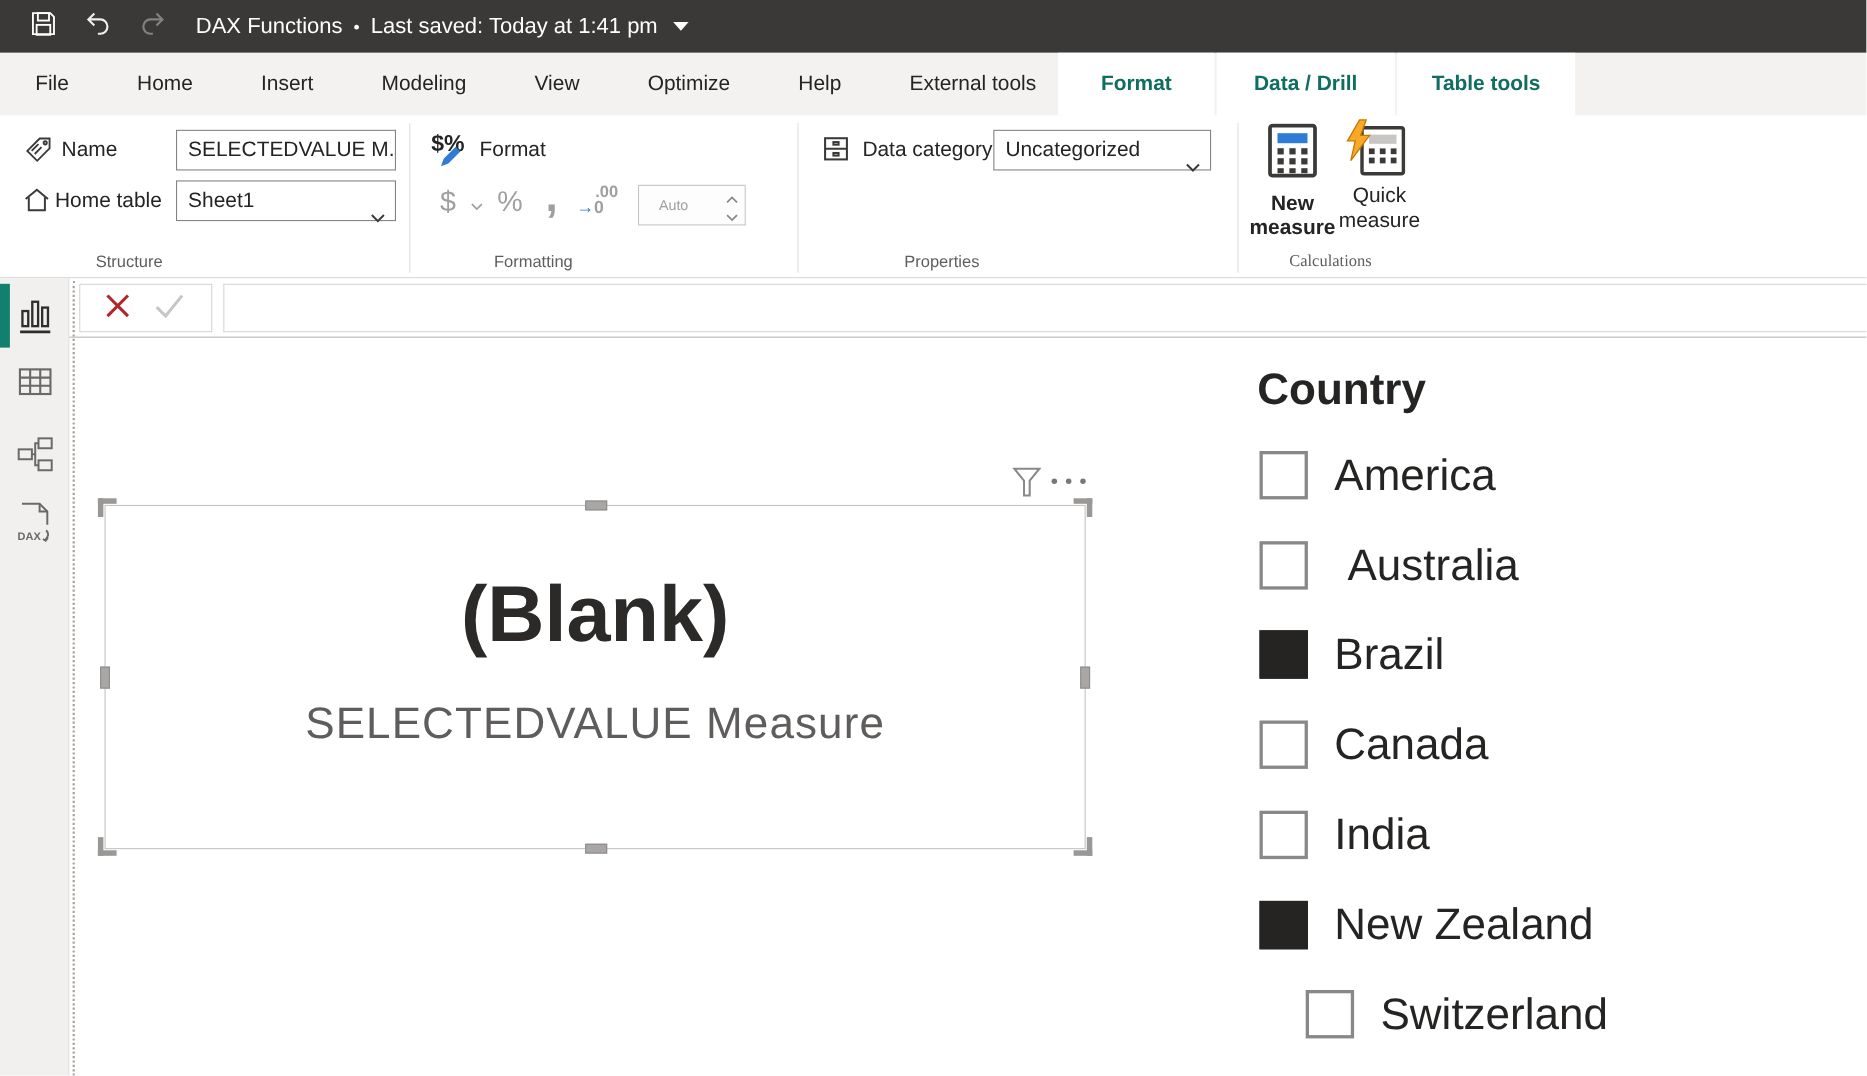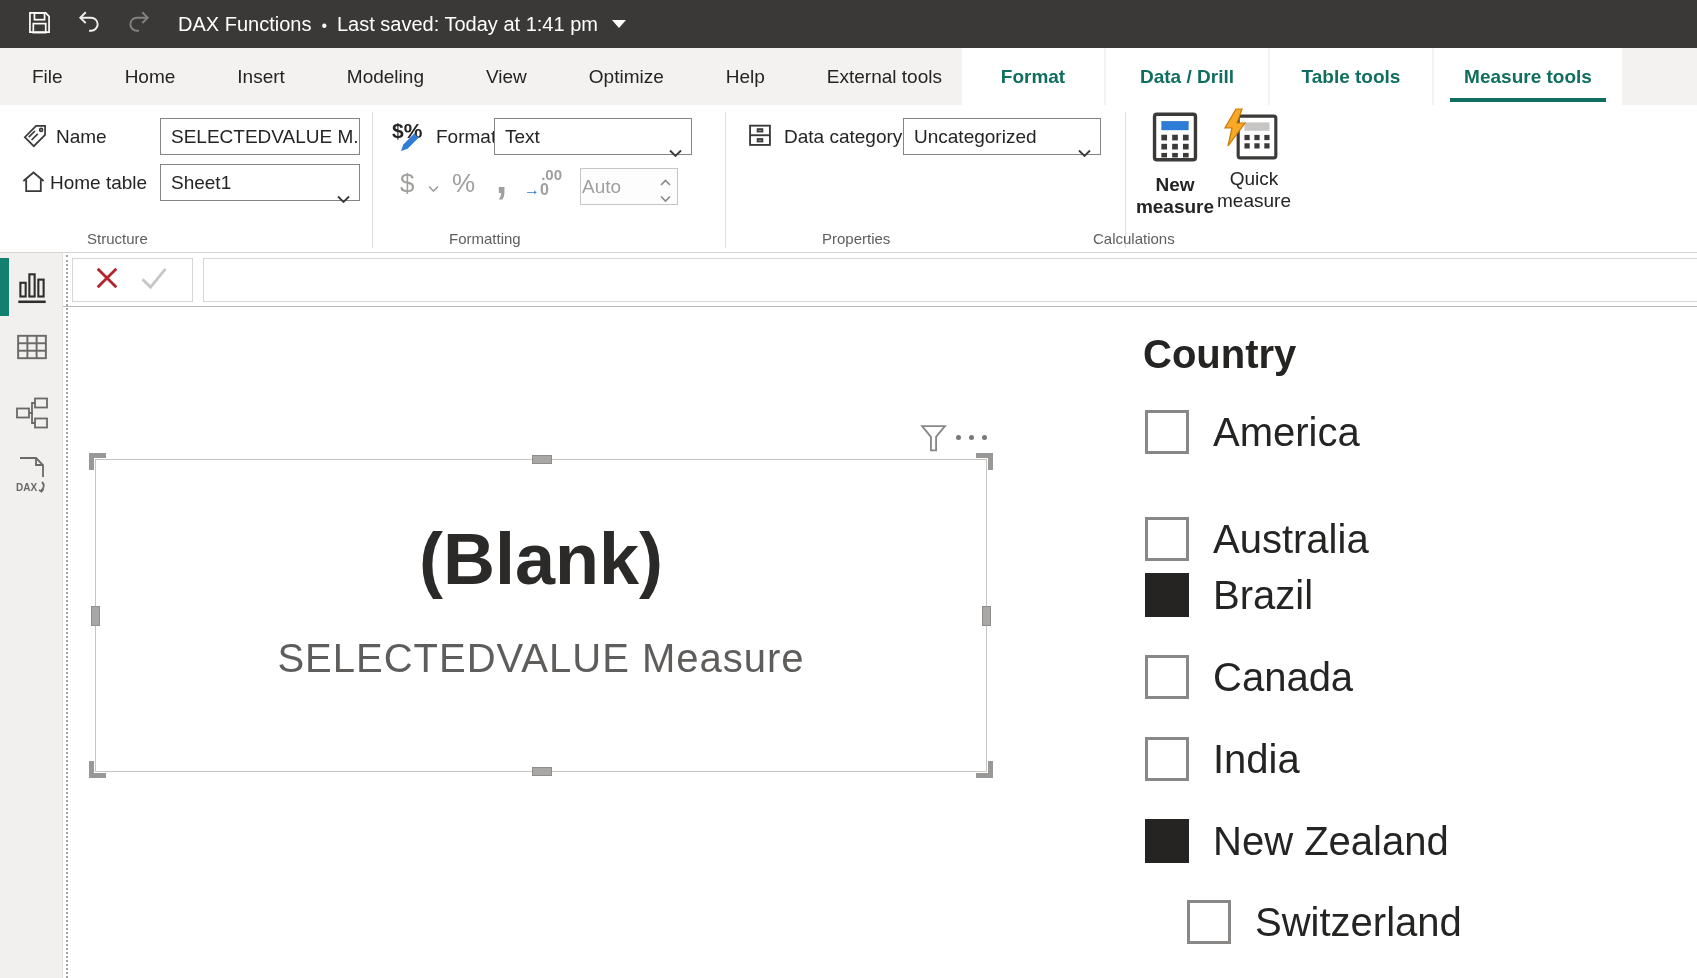--- a/index.html
+++ b/index.html
@@ -33,21 +33,21 @@
   .rb-select { position:absolute; height:37px; border:1px solid #868482; background:#fff; font-size:19px; line-height:35px; padding:0 30px 0 10px; color:#252423; cursor:pointer; }
   .sel-chev { position:absolute; right:9px; top:15px; }
 
   .fmt-glyph { position:absolute; top:13px; font-size:26px; color:#a19f9d; cursor:pointer; }
   .comma-glyph { font-size:40px; font-weight:700; top:2px; }
   .dec-icon { position:absolute; top:15px; width:40px; height:34px; cursor:pointer; }
   .dec-top { position:absolute; right:2px; top:-4px; font-size:15px; color:#a19f9d; font-weight:700; }
   .dec-bot { position:absolute; left:0; top:11px; font-size:16px; font-weight:700; color:#a19f9d; }
   .dec-arrow { color:#2e7cd6; }
   .auto-box { position:absolute; left:580px; top:13px; width:98px; height:37px; border:1px solid #c8c6c4; background:#fdfdfd; }
-  .auto-text { position:absolute; left:1px; top:0; line-height:35px; font-size:19px; color:#a19f9d; }
+  .auto-text { position:absolute; left:18px; top:0; line-height:35px; font-size:13px; color:#a19f9d; }
   .spin { position:absolute; right:6px; cursor:pointer; }
 
   .calc-btn { position:absolute; top:7px; width:84px; height:112px; display:flex; flex-direction:column; align-items:center; cursor:pointer; }
   .calc-btn .cap { margin-top:8px; font-size:19px; line-height:22px; text-align:center; color:#252423; }
   .qm-wrap { position:relative; width:48px; height:48px; }
   .qm-bolt { position:absolute; left:-8px; top:-4px; }
 
   
   .formula-bar { position:absolute; left:0; top:253px; width:1697px; height:54px; background:#fff; border-bottom:1px solid #b9b7b5; }
   .fx-buttons { position:absolute; left:72px; top:5px; width:121px; height:44px; border:1px solid #d8d6d4; background:#fff; display:flex; align-items:center; }
@@ -136,24 +136,20 @@
       </div>
     <div class="menu-tabs" id="menu-tabs">
         <div class="chip" style="width: 142px;">
           <span class="chip-label">Format</span>
         </div>
         <div class="chip" style="width: 162px;">
           <span class="chip-label">Data / Drill</span>
         </div>
         <div class="chip" style="width: 162px;">
           <span class="chip-label">Table tools</span>
-        </div>
-        <div class="chip" style="width: 188px;">
-          <span class="chip-label">Measure tools</span>
-          <div class="chip-underline"></div>
         </div>
       </div>
   </div>
 
   <div class="ribbon">
 
     <span style="position:absolute;left:22px;top:17px;">
       <svg width="27" height="27" viewBox="0 0 24 24" fill="none" stroke="#3b3a39" stroke-width="1.5">
         <path d="M12.5 3.5h8v8L10.5 21.5l-8-8z"></path>
           <circle cx="17" cy="7" r="1.3"></circle>
@@ -180,28 +176,20 @@
     <div class="rb-group-label" style="left:87px;">Structure</div>
     <div class="rb-divider" style="left:372px;"></div>
 
     <div style="position:absolute;left:392px;top:14px;width:42px;height:36px;">
       <span style="font-size:21px;font-weight:700;color:#252423;">$%</span>
       <svg width="19" height="19" viewBox="0 0 20 20" style="position:absolute;left:8px;top:14px;">
         <path d="M1 19 L3.5 12 L15 0.5 L19.5 5 L8 16.5 Z" fill="#2e7cd6"></path>
       </svg>
     </div>
     <div class="rb-label" style="left:436px;top:13px;">Format</div>
-    <div class="rb-select" style="left:494px;top:13px;width:198px;">
-      <span>Text</span>
-      <span class="sel-chev">
-        <svg width="13" height="9" viewBox="0 0 13 9" fill="none" stroke="#3b3a39" stroke-width="1.8">
-            <polyline points="1,1.5 6.5,7 12,1.5"></polyline>
-          </svg>
-      </span>
-    </div>
     <div style="position:absolute;left:0;top:50px;width:100%;height:50px;">
       <span class="fmt-glyph" style="left:400px;">$</span>
       <span style="position:absolute;left:428px;top:24px;">
         <svg width="11" height="8" viewBox="0 0 11 8" fill="none" stroke="#a19f9d" stroke-width="1.6">
             <polyline points="1,1.5 5.5,6 10,1.5"></polyline>
           </svg>
       </span>
       <span class="fmt-glyph" style="left:452px;">%</span>
       <span class="fmt-glyph comma-glyph" style="left:496px;">,</span>
       <span class="dec-icon" style="left:524px;">
@@ -276,21 +264,21 @@
             <rect x="27" y="28" width="5" height="5" fill="#3b3a39"></rect>
         </svg>
         <span class="qm-bolt">
           <svg width="26" height="40" viewBox="0 0 26 40">
             <path d="M14 1 L3 20 h7 L6 38 L23 15 h-8 L20 1 Z" fill="#f7a927" stroke="#c77800" stroke-width="1.2"></path>
           </svg>
         </span>
       </span>
       <span class="cap">Quick measure</span>
     </div>
-    <div class="rb-group-label" style="left:1093px;">Calculations</div>
+    <div class="rb-group-label" style="left:1172px;font-family:Liberation Serif, serif;">Calculations</div>
   </div>
 
   <div class="formula-bar">
     <div class="fx-buttons">
       <span class="fx-cancel">
         <span>
           <svg width="28" height="28" viewBox="0 0 24 24" fill="none" stroke="#b2262b" stroke-width="2.4">
               <line x1="4" y1="4" x2="20" y2="20"></line>
               <line x1="20" y1="4" x2="4" y2="20"></line>
             </svg>
@@ -381,21 +369,21 @@
     <div class="card-value">(Blank)</div>
     <div class="card-label">SELECTEDVALUE Measure</div>
   </div>
 
   <div class="slicer-title">Country</div>
   <div id="slicer-rows">
       <div class="slicer-row" style="top: 409px;">
         <div class="cbx"></div>
         <span class="slicer-label">America</span>
       </div>
-      <div class="slicer-row" style="top: 516px;">
+      <div class="slicer-row" style="top: 491px; gap: 12px;">
         <div class="cbx"></div>
         <span class="slicer-label">Australia</span>
       </div>
       <div class="slicer-row" style="top: 572px;">
         <div class="cbx checked"></div>
         <span class="slicer-label">Brazil</span>
       </div>
       <div class="slicer-row" style="top: 654px;">
         <div class="cbx"></div>
         <span class="slicer-label">Canada</span>

